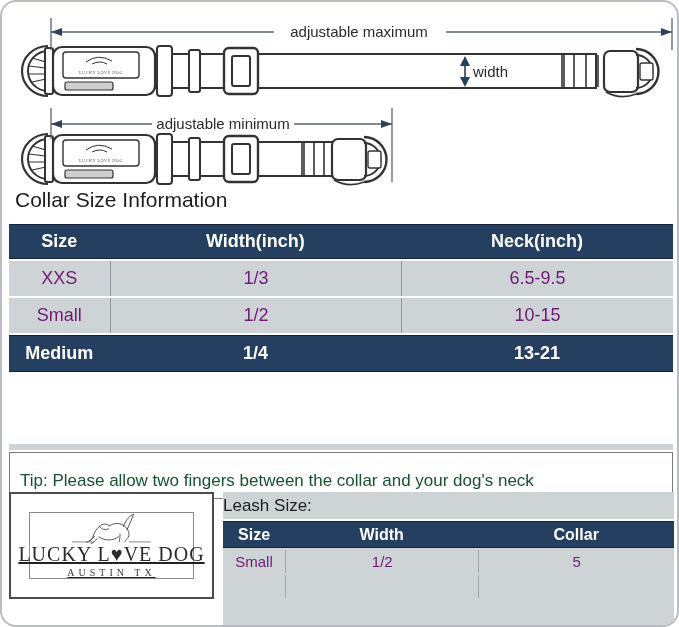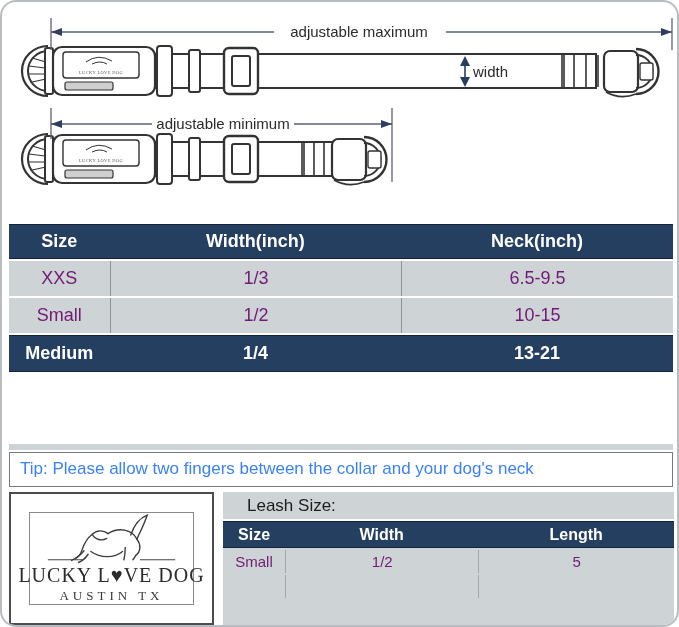--- a/index.html
+++ b/index.html
@@ -28,36 +28,36 @@
   tr.light td{background:#ced3d6;color:#701a75;font-weight:400;}
   tr.light td + td{border-left:1px solid #90959b;}
   tr.dark td{
     background:#243f60;color:#fff;font-weight:700;
     border-top:1px solid #15233a;border-bottom:1px solid #15233a;
   }
   .spacer-bar{position:absolute;top:442px;left:7px;width:664px;height:6px;background:#ced3d6;}
   
   .tip{
     position:absolute;top:450px;left:7px;width:664px;box-sizing:border-box;
-    border:1px solid #7a7a7a;background:#fff;font-size:17px;color:#3b82f6;
-    padding:6px 10px 7px 10px;
+    border:1px solid #7a7a7a;background:#fff;font-size:17px;color:#14532d;
+    padding:18px 10px 7px 10px;
   }
   
   .bottom-row{position:absolute;top:490px;left:7px;width:665px;height:133px;display:flex;}
   .logo-box{
-    width:205px;height:133px;box-sizing:border-box;border:2px solid #4c4c4c;
-    background:#fff;padding:18px;flex:none;
+    width:205px;height:107px;box-sizing:border-box;border:2px solid #4c4c4c;
+    background:#fff;padding:18px;flex:none;text-decoration:underline;
   }
   .logo-inner{box-sizing:border-box;border:1px solid #8a8a8a;width:100%;height:100%;
     display:flex;flex-direction:column;align-items:center;}
   .brand{font-family:"Liberation Serif",serif;font-size:20px;letter-spacing:1px;color:#2b2b2b;
     margin-top:-4px;white-space:nowrap;}
-  .loc{font-family:"Liberation Serif",serif;font-size:13px;letter-spacing:4px;color:#3a3a3a;margin-top:1px;}
+  .loc{font-family:"Liberation Serif",serif;font-size:10px;letter-spacing:4px;color:#3a3a3a;margin-top:1px;}
   .leash-panel{margin-left:9px;flex:1;background:#ced3d6;height:133px;overflow:hidden;}
-  .leash-title{font-size:17px;color:#1d1d1d;padding:4px 0 3px 24px;border-bottom:2px solid #fff;}
+  .leash-title{font-size:17px;color:#1d1d1d;padding:4px 0 3px 0;border-bottom:2px solid #fff;}
   .leash-table{width:100%;border-spacing:0 2px;margin-top:-2px;}
   .leash-table th{
     background:#243f60;color:#fff;font-size:16px;font-weight:700;height:23px;
     border-top:1px solid #15233a;border-bottom:1px solid #15233a;text-align:center;
   }
   .leash-table th:nth-child(1){width:13.5%;}
   .leash-table th:nth-child(2){width:43%;}
   .leash-table th:nth-child(3){width:43.5%;}
   .leash-table td{height:21px;text-align:center;font-size:15px;}
   .leash-table tr.light td{background:#ced3d6;}
@@ -132,20 +132,21 @@
       <line x1="49" y1="106" x2="49" y2="137"></line>
       <line x1="390" y1="106" x2="390" y2="180"></line>
       <line x1="49" y1="122" x2="150" y2="122"></line>
       <line x1="292" y1="122" x2="390" y2="122"></line>
       <polygon points="49,122 60,118 60,126" fill="#2f3f5f" stroke="none"></polygon>
       <polygon points="390,122 379,118 379,126" fill="#2f3f5f" stroke="none"></polygon>
     </g>
     <text class="dim-text" x="221" y="127" text-anchor="middle">adjustable minimum</text>
   </svg>
 
+  <h2 class="heading">Collar Size Information</h2>
 
   <table class="collar-table">
       <thead>
         <tr>
           <th>Size</th>
           <th>Width(inch)</th>
           <th>Neck(inch)</th>
         </tr>
       </thead>
       <tbody>
@@ -202,21 +203,21 @@
       </div>
     </div>
 
     <div class="leash-panel">
       <div class="leash-title">Leash Size:</div>
       <table class="leash-table">
           <thead>
             <tr>
               <th>Size</th>
               <th>Width</th>
-              <th>Length</th>
+              <th>Collar</th>
             </tr>
           </thead>
           <tbody>
             <tr class="light">
               <td>Small</td>
               <td>1/2</td>
               <td>5</td>
             </tr>
             <tr class="light">
               <td></td>

